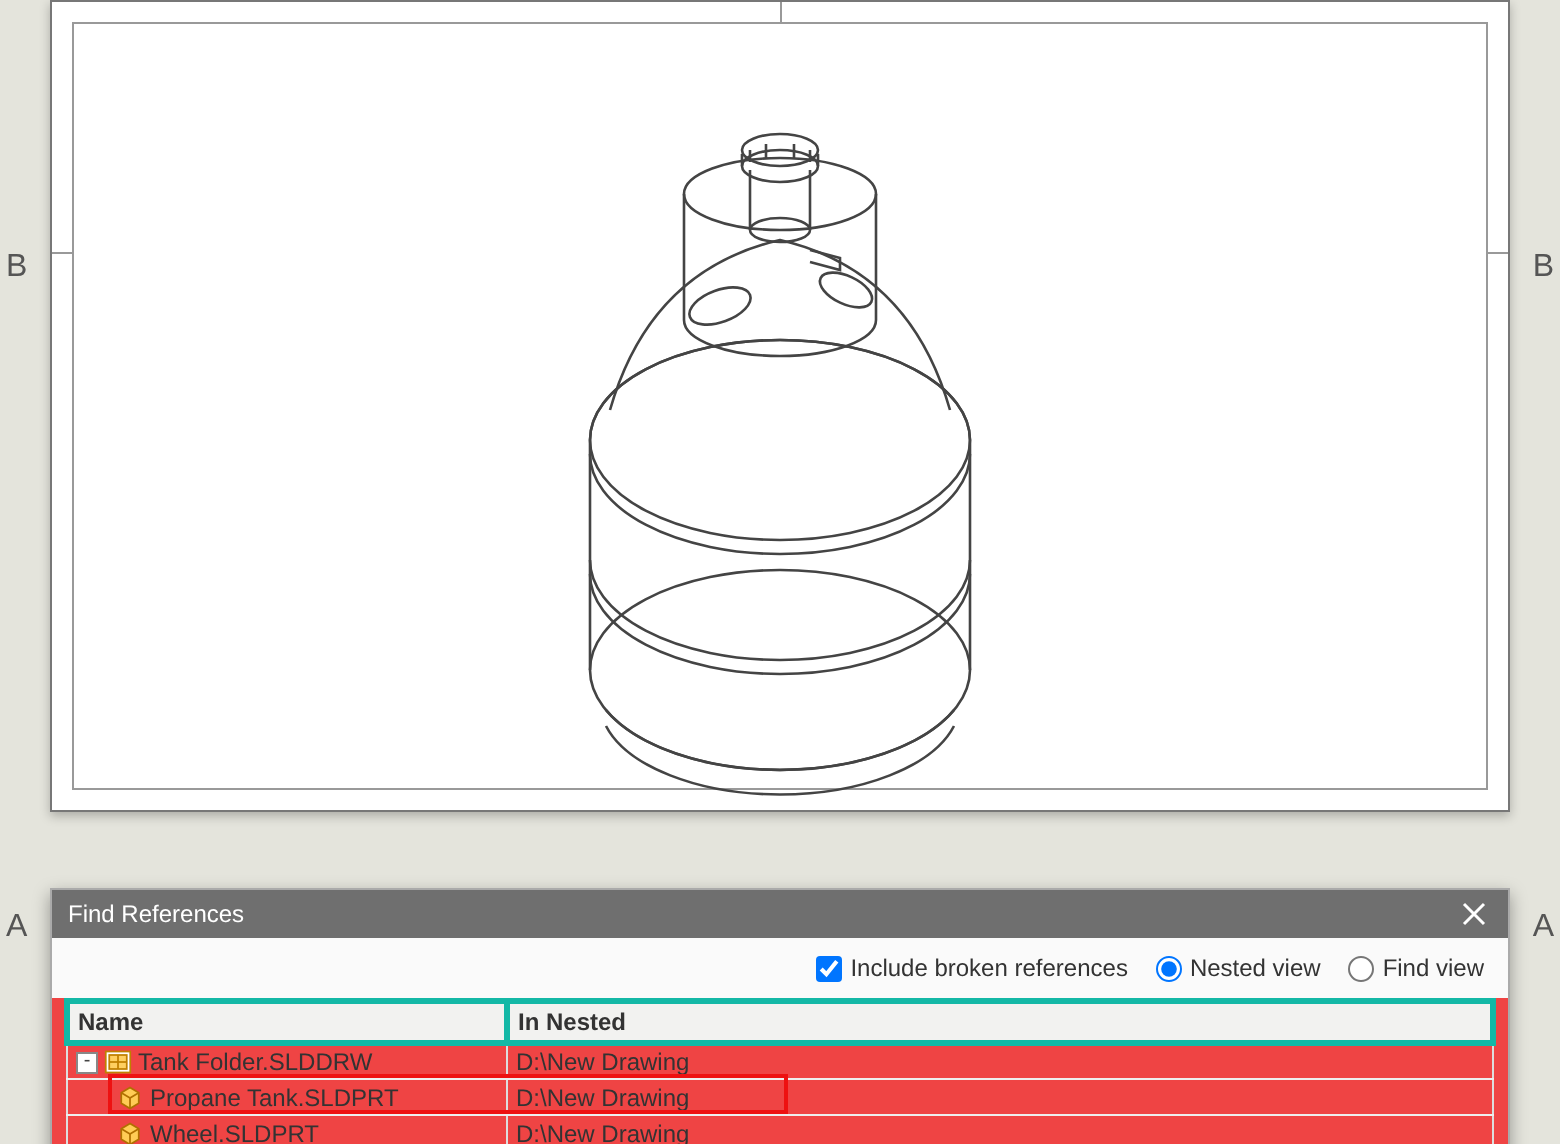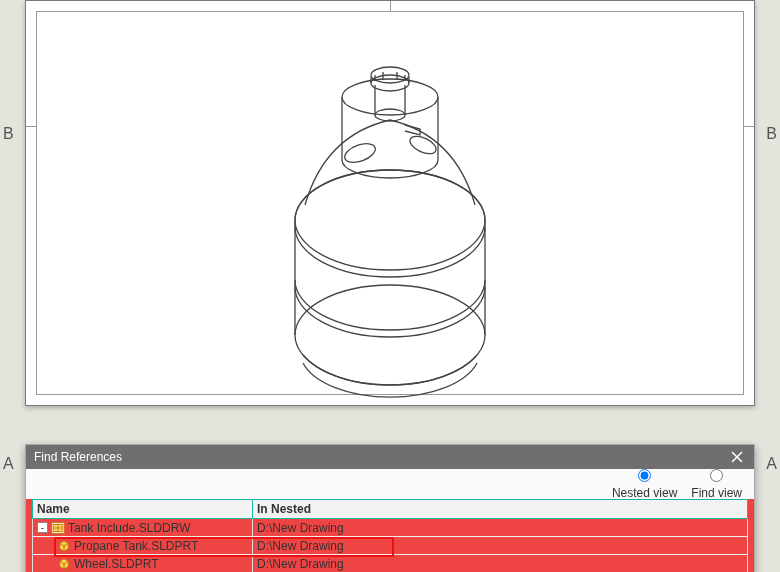--- a/index.html
+++ b/index.html
@@ -53,28 +53,28 @@
   .dlg-close {
     width: 18px; height: 18px; display: inline-flex; align-items: center; justify-content: center;
     color: #fff; font-size: 14px; cursor: pointer;
   }
   .dlg-options {
     height: 30px; display: flex; justify-content: flex-end; align-items: center; gap: 14px;
     padding: 0 12px; font-size: 12px; color: #333; background: #fafafa;
   }
   .chk { display: inline-flex; align-items: center; gap: 4px; }
   .chk input { width: 13px; height: 13px; }
-  .radio { display: inline-flex; align-items: center; gap: 4px; flex-direction: column; }
+  .radio { display: inline-flex; align-items: center; gap: 4px; }
   .radio input { width: 13px; height: 13px; }
 
   .tbl-wrap { padding: 0 6px; }
   .tbl { width: 100%; border-collapse: collapse; table-layout: fixed; }
   .tbl th {
     text-align: left; font-weight: bold; font-size: 12px; padding: 2px 4px;
-    border: 1px solid #14b8a6; background: #f2f2f0;
+    border: 3px solid #14b8a6; background: #f2f2f0;
   }
   .tbl td {
     padding: 1px 4px; border-left: 1px solid #ddd; border-right: 1px solid #ddd;
     border-bottom: 1px solid #eee; height: 18px; font-size: 12px; white-space: nowrap;
   }
   .col-name { width: 220px; }
   .row-content { display: flex; align-items: center; gap: 3px; }
   .tree-toggle {
     width: 11px; height: 11px; border: 1px solid #888; display: inline-flex;
     align-items: center; justify-content: center; font-size: 10px; line-height: 1;
@@ -146,20 +146,24 @@
     <div class="dlg-title">
       <span>Find References</span>
       <span class="dlg-close">
         <svg width="12" height="12" viewBox="0 0 12 12">
             <path d="M1 1 L11 11 M11 1 L1 11" stroke="#fff" stroke-width="1.5"></path>
           </svg>
       </span>
     </div>
 
     <div class="dlg-options">
+      <label class="chk">
+        <input type="checkbox" checked="" style="">
+        <span>Include broken references</span>
+      </label>
       <label class="radio">
         <input type="radio" name="viewmode" checked="" style="">
         <span>Nested view</span>
       </label>
       <label class="radio">
         <input type="radio" name="viewmode" style="">
         <span>Find view</span>
       </label>
     </div>
 
@@ -179,21 +183,21 @@
             <tr>
               <td>
                 <span class="row-content">
                   <span class="tree-toggle">-</span>
                   <span class="file-icon"><svg viewBox="0 0 16 16" width="14" height="14">
                       <rect x="1" y="2" width="14" height="12" fill="#fff" stroke="#c08000"></rect>
                       <rect x="3" y="4" width="10" height="8" fill="#ffd060" stroke="#c08000"></rect>
                       <line x1="3" y1="8" x2="13" y2="8" stroke="#c08000"></line>
                       <line x1="8" y1="4" x2="8" y2="12" stroke="#c08000"></line>
                     </svg></span>
-                  <span>Tank Include.SLDDRW</span>
+                  <span>Tank Folder.SLDDRW</span>
                 </span>
               </td>
               <td>D:\New Drawing</td>
             </tr>
             <tr>
               <td>
                 <span class="row-content indent1">
                   <span class="file-icon"><svg viewBox="0 0 16 16" width="14" height="14">
                       <path d="M3 5 L8 2 L13 5 L13 11 L8 14 L3 11 Z" fill="#ffcc55" stroke="#b07000"></path>
                       <path d="M3 5 L8 8 L13 5 M8 8 L8 14" stroke="#b07000" fill="none"></path>

